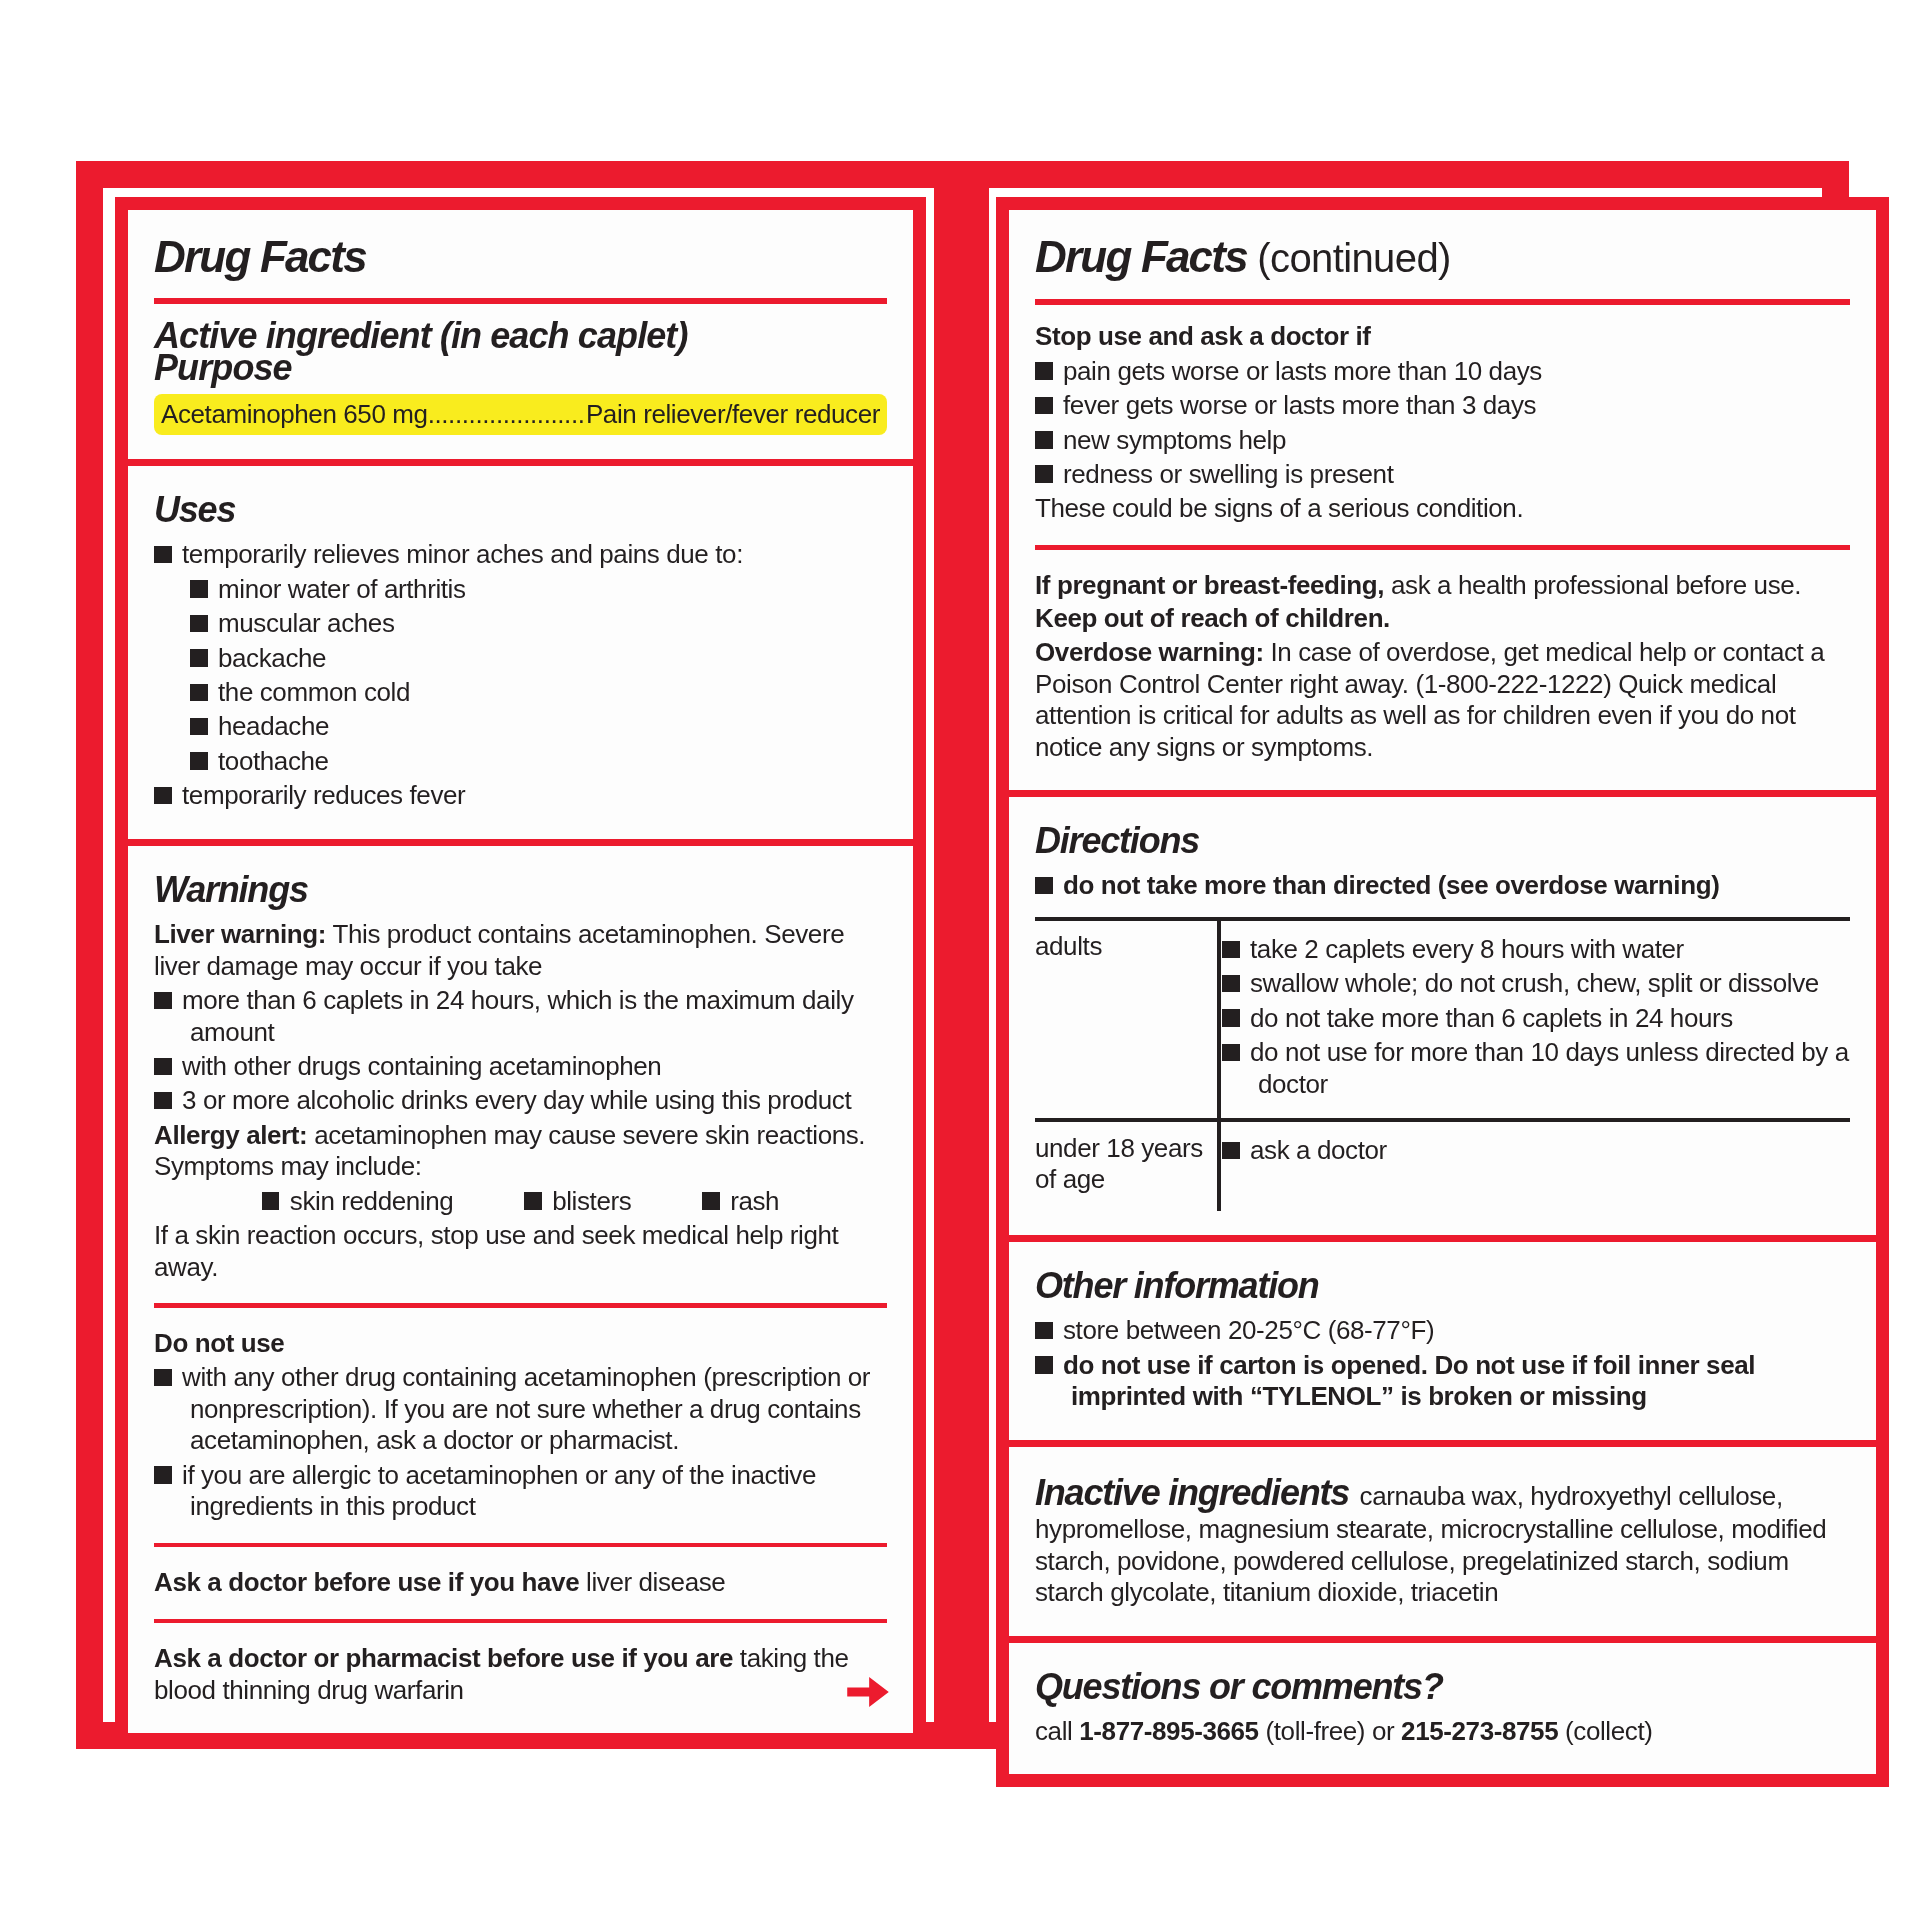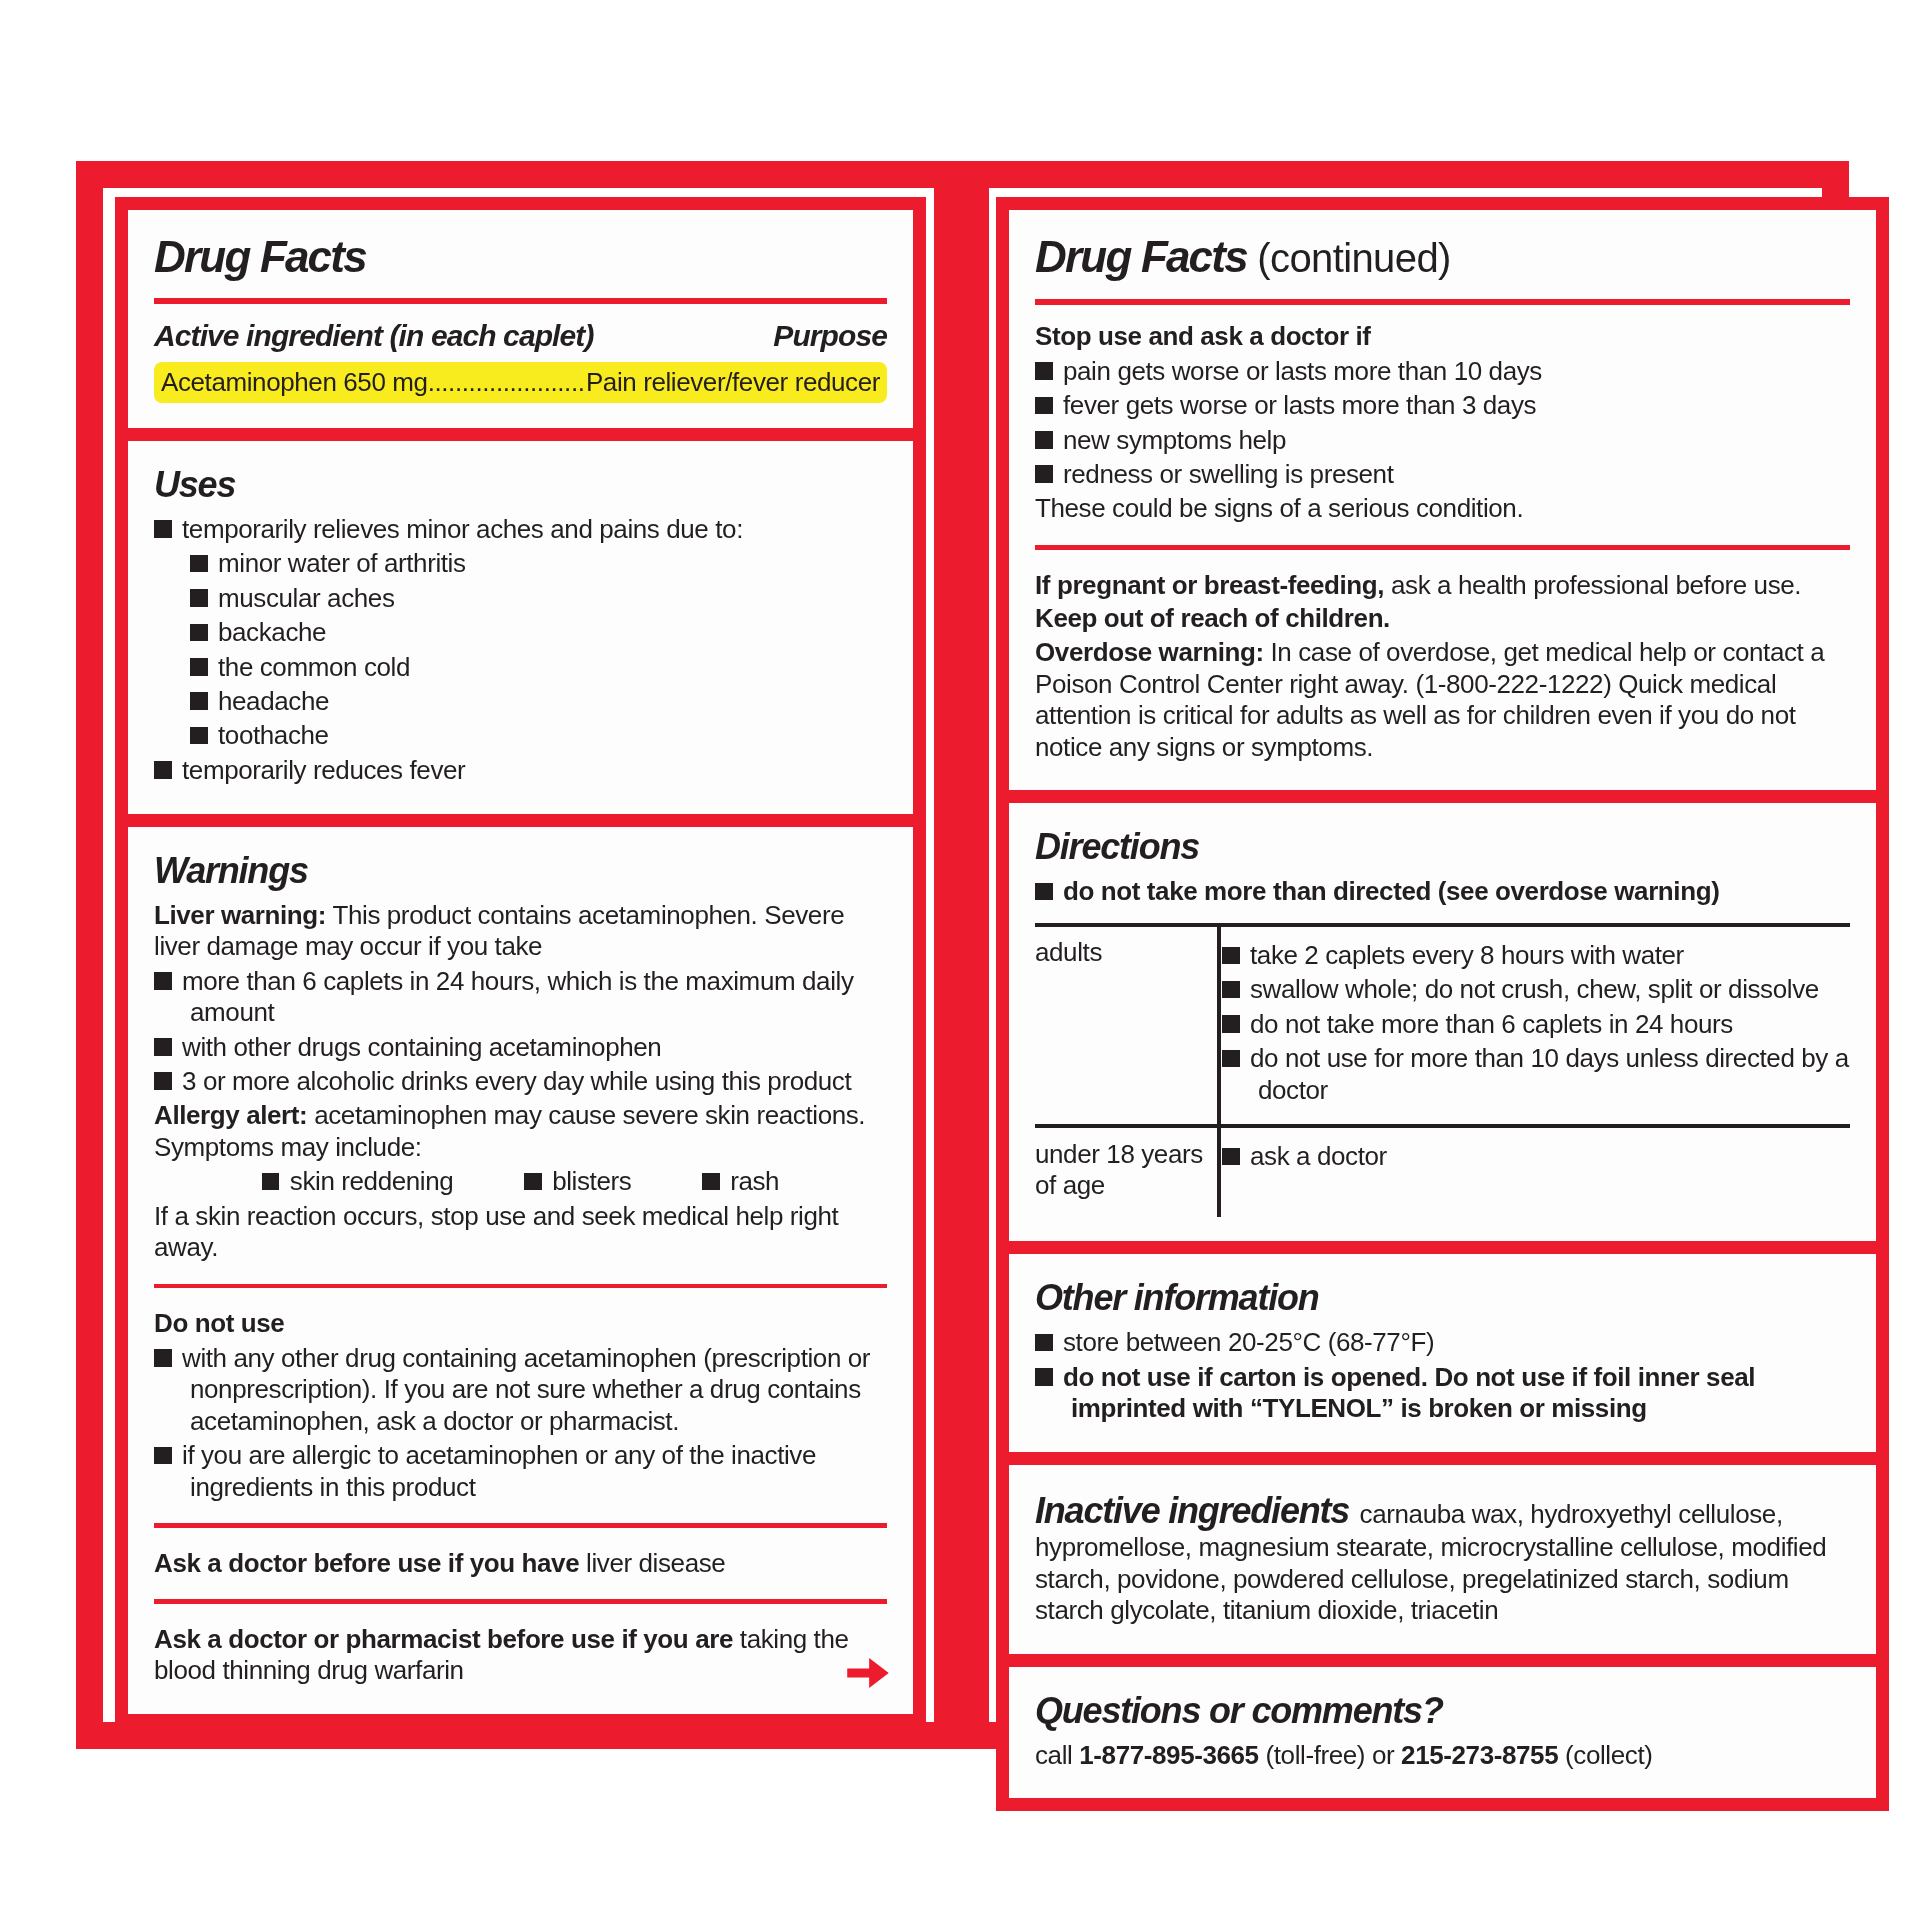--- a/index.html
+++ b/index.html
@@ -11,33 +11,33 @@
   html,body{margin:0;padding:0;}
   body{
     width:1926px;height:1926px;position:relative;background:#ffffff;
     font-family:"Liberation Sans","DejaVu Sans",sans-serif;
     color:var(--ink);
     font-size:26px;line-height:31.5px;letter-spacing:-0.4px;
   }
   .frame{position:absolute;left:76px;top:161px;width:1773px;height:1588px;
     border:27px solid var(--red);}
   .divider{position:absolute;left:934px;top:175px;width:55px;height:1547px;background:var(--red);}
-  .panel{position:absolute;background:var(--red);padding:13px;display:flex;flex-direction:column;gap:13px;}
+  .panel{position:absolute;background:var(--red);padding:13px;display:flex;flex-direction:column;gap:7px;}
   .panel-left{left:115px;top:197px;width:811px;min-height:1506px;}
   .panel-right{left:996px;top:197px;width:893px;min-height:1518px;}
   .box{background:#fdfdfd;padding:22px 26px 24.5px;}
   .grow{flex:1 1 auto;position:relative;}
   .h-xl{font-style:italic;font-weight:bold;font-size:44px;line-height:50px;letter-spacing:-1.8px;margin:0;}
   .h-xl .cont{font-style:normal;font-weight:normal;font-size:40px;letter-spacing:-0.6px;}
   .h-lg{font-style:italic;font-weight:bold;font-size:36px;line-height:43px;letter-spacing:-1.2px;margin:0 0 8.2px 0;}
   .h-inline{display:inline;margin-right:10.5px;}
   .rule{height:5.8px;background:var(--red);border:none;margin:16.3px 0;}
   .rule-thin{height:4.7px;background:var(--red);border:none;margin:20px 0;}
   .subhead-row{display:flex;justify-content:space-between;align-items:baseline;
-    font-style:italic;font-weight:bold;font-size:30px;letter-spacing:-0.9px;margin-bottom:10.5px;}
+    font-style:italic;font-weight:bold;font-size:36px;letter-spacing:-0.9px;margin-bottom:10.5px;flex-direction:column;}
   .yellow-row{display:flex;align-items:baseline;background:var(--yellow);padding:4.7px 7px;white-space:nowrap;border-radius:8px;}
   .dots{flex:1 1 auto;overflow:hidden;}
   .b{font-weight:bold;}
   p{margin:0;}
   .para{margin:2.3px 0;}
   .bullet{padding-left:36px;text-indent:-36px;margin:2.9px 0;}
   .sq{display:inline-block;width:17.5px;height:17.5px;background:var(--ink);margin-right:10.5px;}
   .sub{margin-left:36px;}
   .symptom-row{margin:2.9px 0;text-align:center;}
   .symptom-row .item{display:inline-block;margin-right:64px;text-indent:0;}

